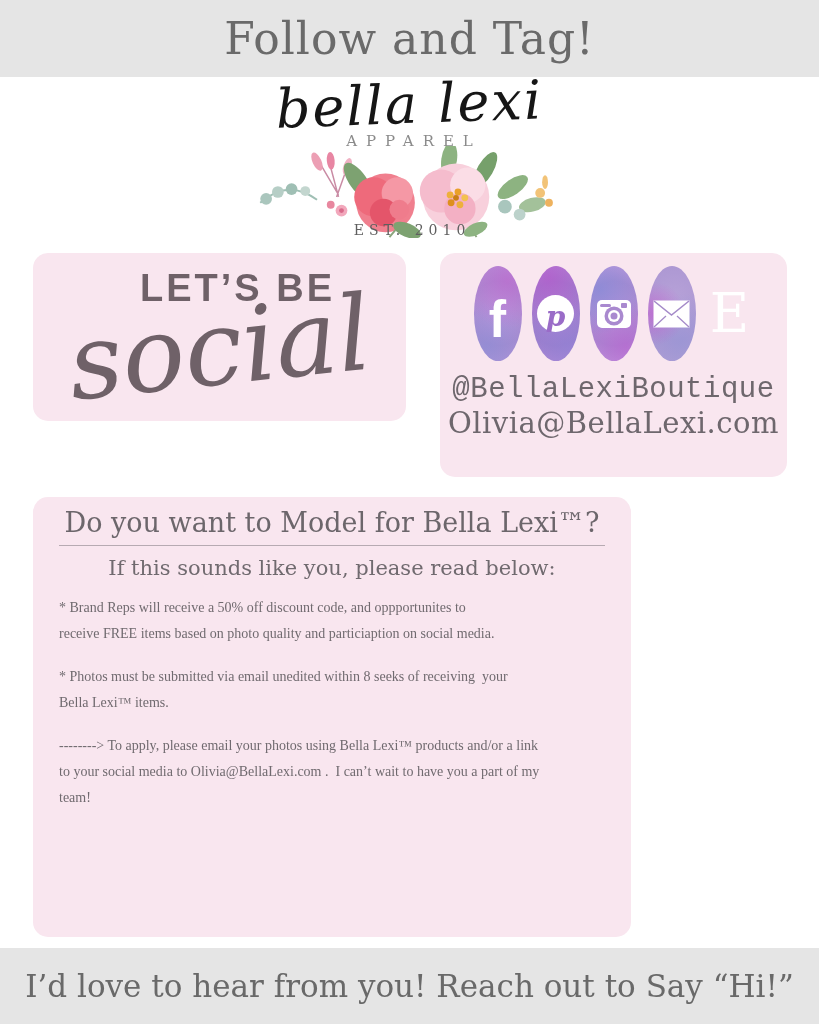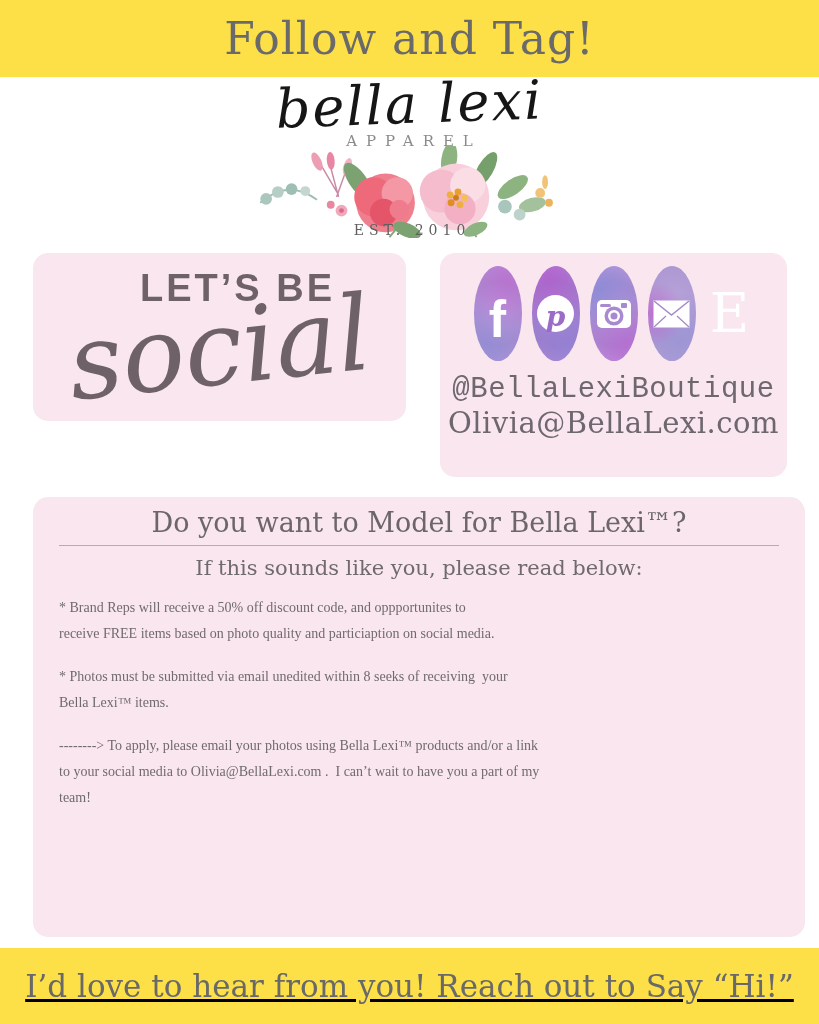--- a/index.html
+++ b/index.html
@@ -7,44 +7,44 @@
   body {
     position: relative;
     background: #ffffff;
     font-family: "DejaVu Serif", serif;
     overflow: hidden;
   }
 
   
   .banner {
     position: absolute; left: 0; width: 819px;
-    background: #fde047;
+    background: #e5e5e5;
     display: flex; align-items: center; justify-content: center;
   }
   .banner-top { top: 0; height: 77px; }
-  .banner-bottom { top: 948px; height: 76px; text-decoration: underline; }
+  .banner-bottom { top: 948px; height: 76px; }
   .banner-top .banner-text { font-size: 44px; color: #6a6a6a; letter-spacing: 1px; }
   .banner-bottom .banner-text { font-size: 31px; color: #696969; white-space: nowrap; }
 
   
   .logo { position: absolute; top: 77px; left: 0; width: 819px; height: 176px; text-align: center; }
   .logo-script {
     font-family: "DejaVu Serif", serif; font-style: italic;
     font-size: 54px; color: #161616; line-height: 1.05;
     transform: rotate(-2deg); letter-spacing: 2px;
   }
   .logo-sub { font-size: 15px; letter-spacing: 9px; color: #8b8b8b; margin-top: -2px; text-indent: 9px; }
   .logo-flowers { display: block; margin: -4px auto 0 auto; width: 330px; height: 92px; }
   .logo-est { font-size: 14px; letter-spacing: 5px; color: #5f5f5f; margin-top: -16px; text-indent: 5px; }
 
   
   .card { position: absolute; background: #f9e6ef; border-radius: 15px; overflow: hidden; }
   .card-social  { left: 33px;  top: 253px; width: 373px; height: 168px; }
   .card-contact { left: 440px; top: 253px; width: 347px; height: 224px; }
-  .card-model   { left: 33px;  top: 497px; width: 772px; height: 440px; padding: 10px 26px 0 26px; }
+  .card-model   { left: 33px;  top: 497px; width: 598px; height: 440px; padding: 10px 26px 0 26px; }
 
   
   .lets-be {
     margin: 14px 0 0 36px; text-align: center;
     font-family: "Liberation Sans", sans-serif; font-weight: bold;
     font-size: 38px; letter-spacing: 3px; color: #6f6168;
   }
   .social-script {
     margin-top: -16px; text-align: center;
     font-family: "DejaVu Serif", serif; font-style: italic;

